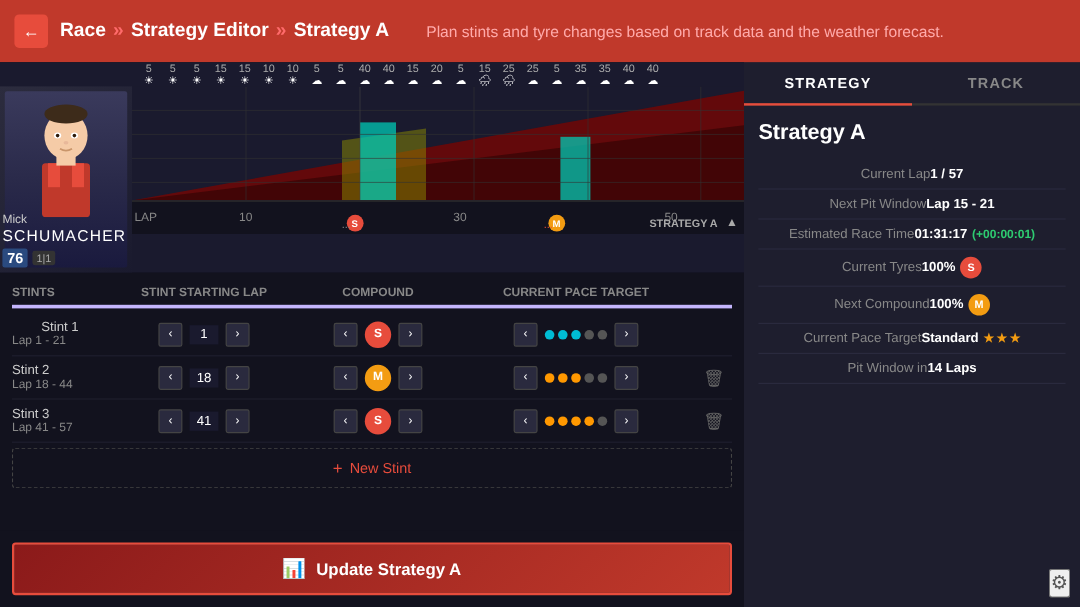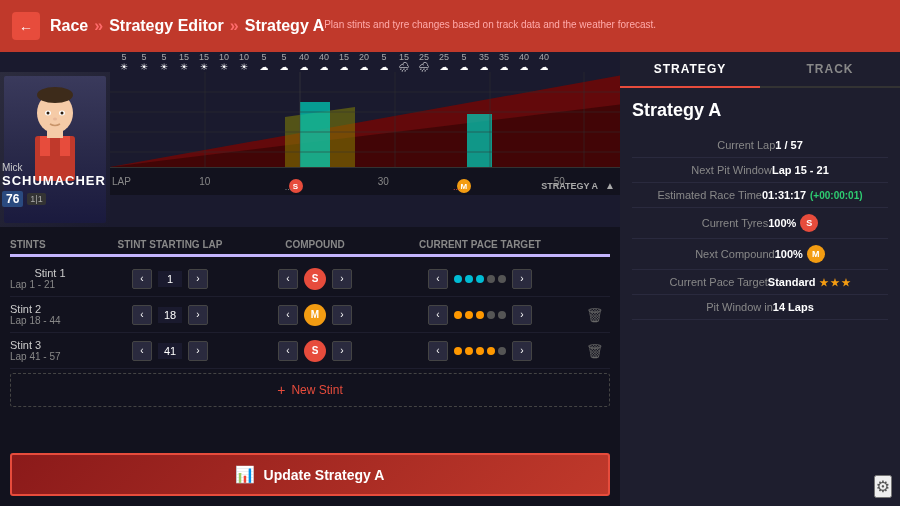--- a/index.html
+++ b/index.html
@@ -43,23 +43,24 @@
       color: #fff;
       font-size: 16px;
       font-weight: bold;
     }
     .breadcrumb-sep {
       color: #ff6b6b;
       font-size: 16px;
       font-weight: bold;
     }
     .header-sub {
-      font-size: 10px;
+      font-size: 13px;
       color: #ffaaaa;
       margin-top: 2px;
+      margin-left: 31px;
     }
     .header-left {
       display: flex;
     }
     
     .main-content {
       display: flex;
       height: calc(506px - 52px);
     }
     
@@ -95,33 +96,33 @@
       height: 100%;
       background: linear-gradient(180deg, #3a3a5c 0%, #2a2a4a 50%, #1a1a3e 100%);
       border-radius: 2px;
       display: flex;
       align-items: flex-end;
       justify-content: center;
       position: relative;
     }
     .driver-info {
       position: absolute;
-      bottom: 20px;
+      bottom: 4px;
       left: 2px;
       z-index: 10;
     }
     .driver-name-first {
       font-size: 10px;
       color: #ccc;
       font-weight: normal;
     }
     .driver-name-last {
       font-size: 13px;
       color: #fff;
-      font-weight: bold;
+      font-weight: normal;
       letter-spacing: 1px;
     }
     .driver-number-row {
       display: flex;
       align-items: center;
       gap: 4px;
       margin-top: 3px;
     }
     .driver-number {
       background: #2a4a7f;

